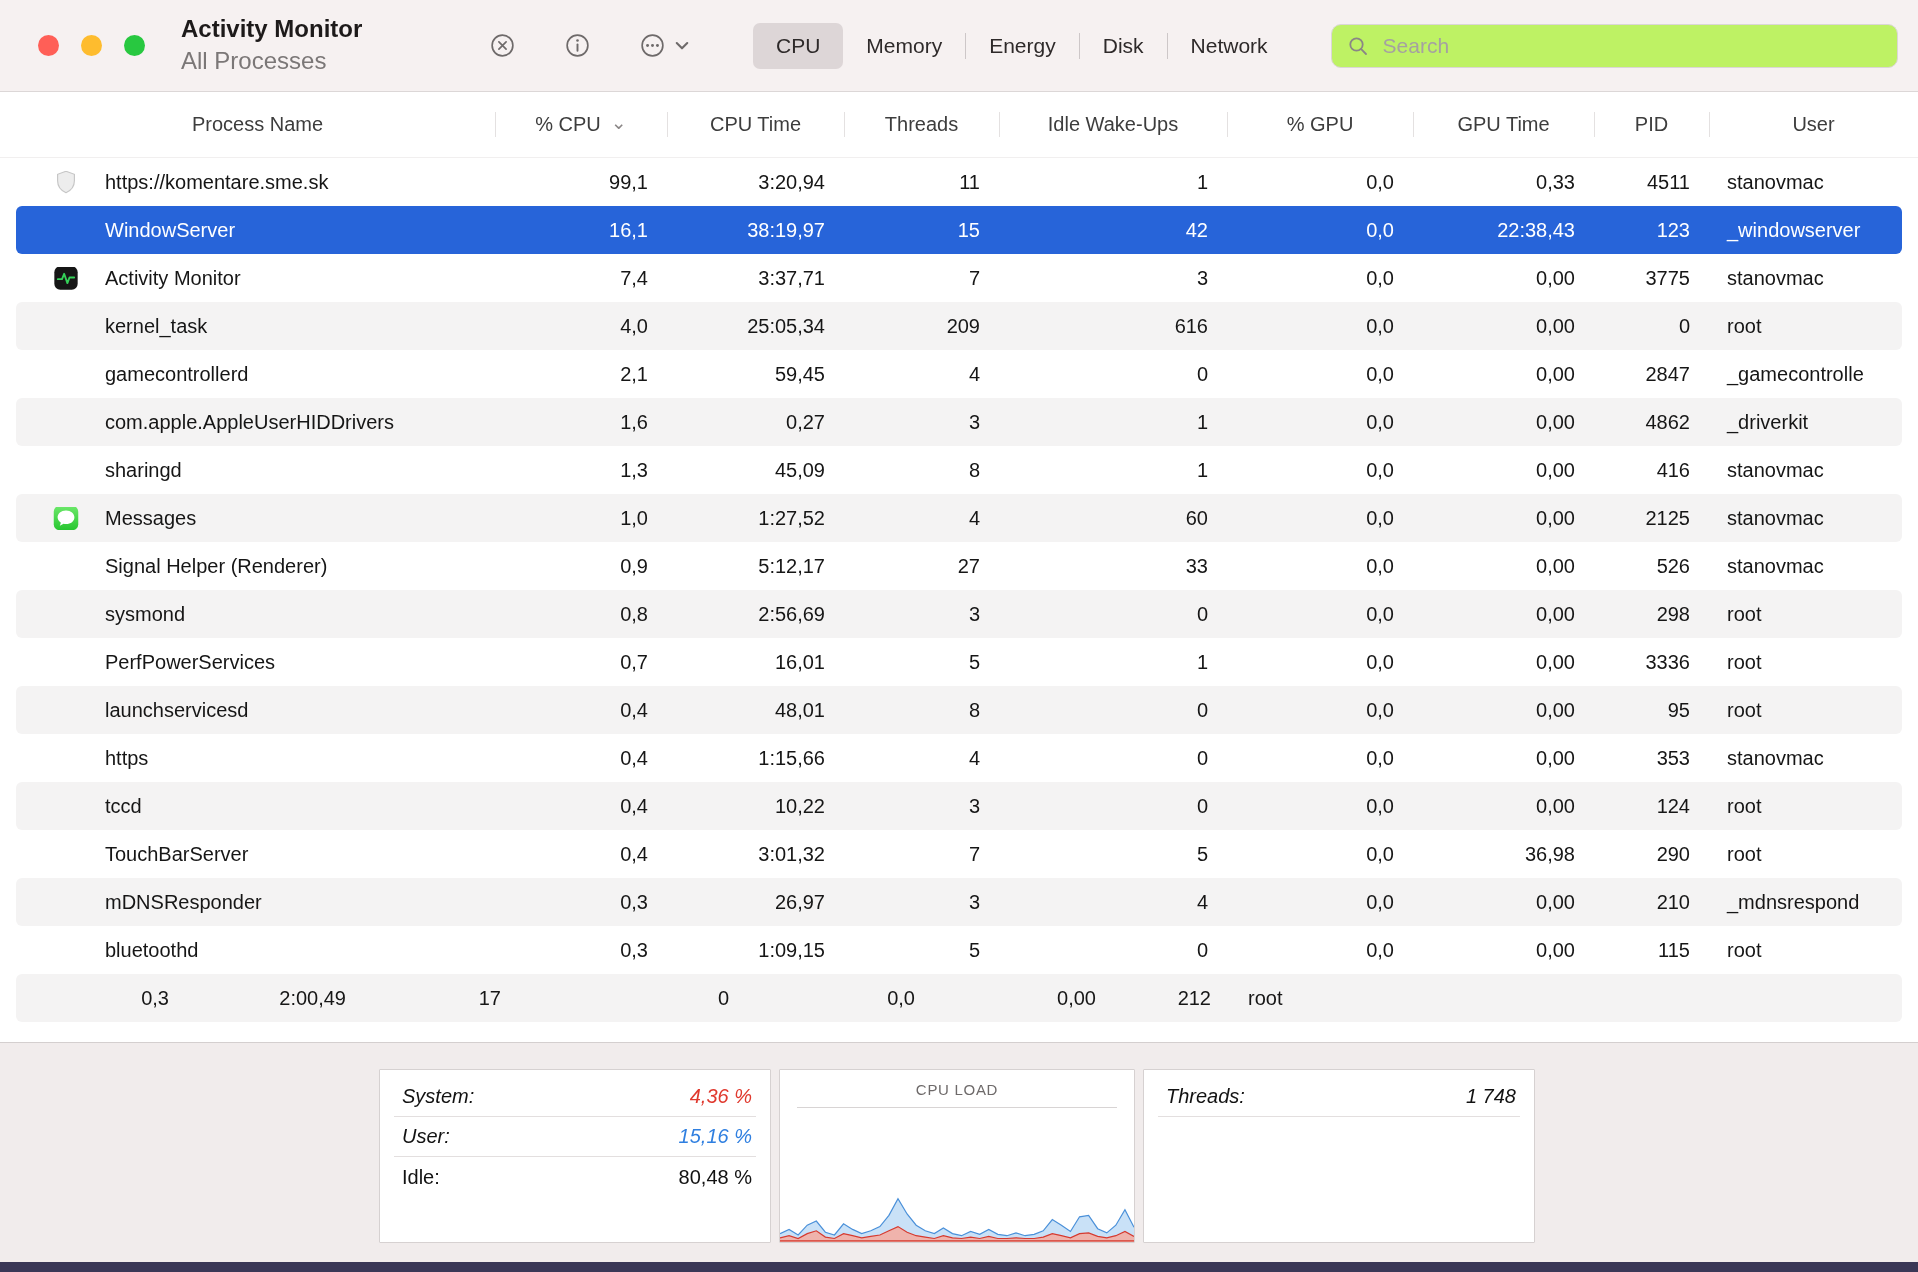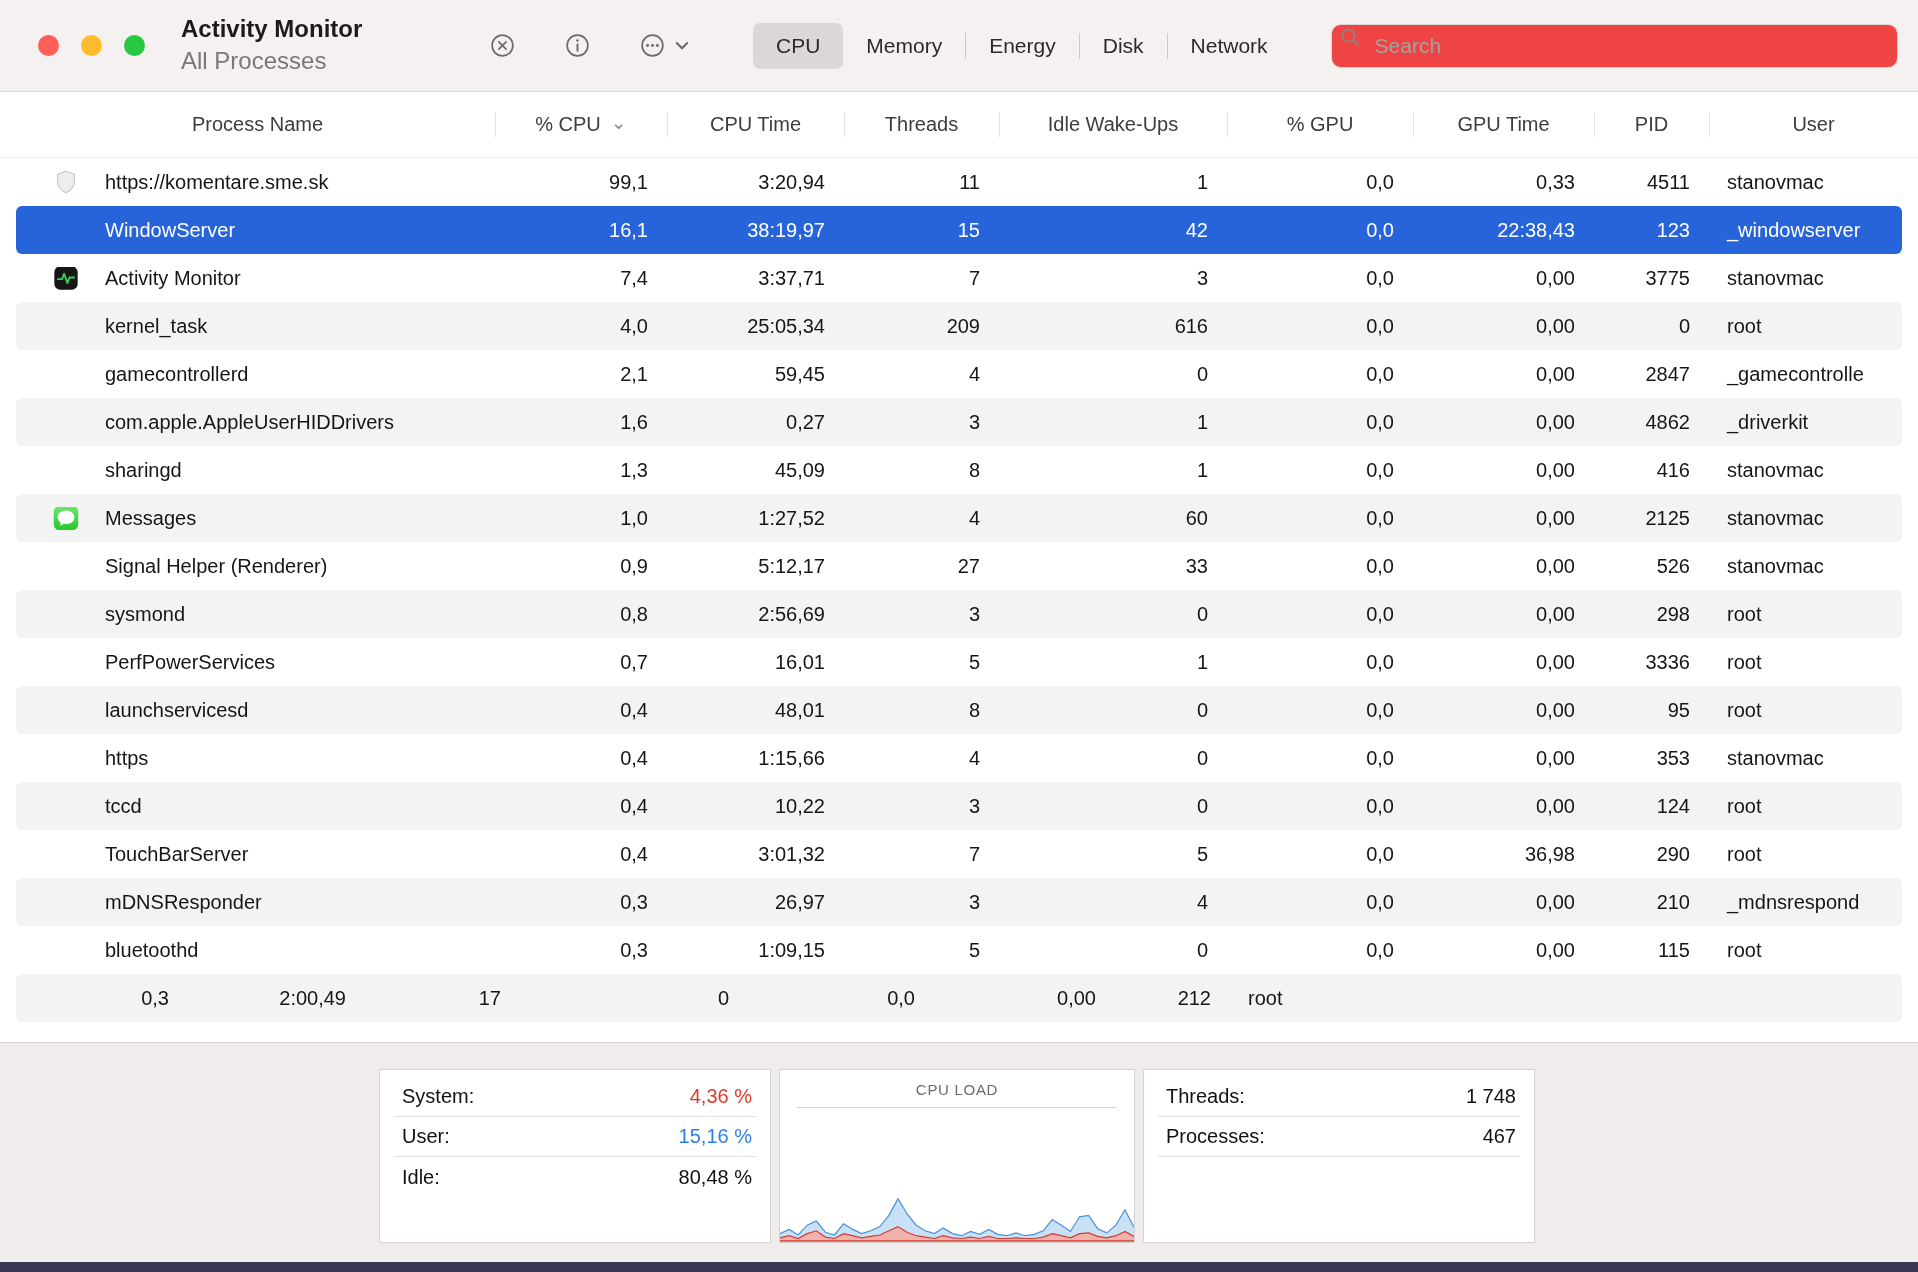--- a/index.html
+++ b/index.html
@@ -33,22 +33,22 @@
   .segmented{display:flex;align-items:center;margin-left:64px;height:46px;flex:0 0 auto;}
   .seg{
     height:46px;display:flex;align-items:center;justify-content:center;
     padding:0 23px;font-size:21px;color:#2e2a2a;border-radius:7px;white-space:nowrap;
   }
   .seg.selected{background:#ddd6d7;}
   .vdiv{width:1px;height:26px;background:#cdc7c8;flex:0 0 auto;}
 
   .search{
     margin-left:40px;width:567px;height:44px;box-sizing:border-box;
-    border:1px solid #dbd6d6;background:#ef4444;border-radius:10px;
-    display:flex;padding:0 6px;gap:11px;flex:0 0 auto;
+    border:1px solid #dbd6d6;background:#bef264;border-radius:10px;
+    display:flex;align-items:center;padding:0 14px;gap:11px;flex:0 0 auto;
   }
   .search svg{flex:0 0 auto;color:#8a8686;}
   .search input{
     border:none;outline:none;background:transparent;width:100%;
     font-size:21px;color:#333;font-family:inherit;
   }
   .search input::placeholder{color:#a5a1a1;}
 
   
   .thead{
@@ -103,21 +103,21 @@
     display:flex;padding-left:379px;padding-top:26px;gap:8px;
   }
   .statbox{
     width:392px;height:174px;background:#fff;border:1px solid #d6d1d1;
     box-sizing:border-box;padding-top:7px;border-radius:1px;
   }
   .stat-row{
     height:40px;display:flex;align-items:center;justify-content:space-between;
     margin:0 14px;padding:0 4px 0 8px;box-sizing:border-box;font-size:20px;color:#121212;
   }
-  .stat-row.bordered{border-bottom:1px solid #e3dfdf;}
+  .stat-row.bordered{border-bottom:1px solid #e3dfdf;font-style:italic;}
   .loadbox{
     width:356px;height:174px;background:#fff;border:1px solid #d6d1d1;
     box-sizing:border-box;position:relative;border-radius:1px;overflow:hidden;
   }
   .load-title{
     margin-top:11px;text-align:center;font-size:15px;font-weight:400;
     color:#6e6a6a;letter-spacing:.7px;
   }
   .load-line{height:1px;background:#d8d4d4;margin:9px 17px 0;}
   #load-svg{position:absolute;left:0;bottom:0;width:100%;height:70px;display:block;}
@@ -496,21 +496,17 @@
           <polygon points="0,40 0.00,37.60 2.56,36.40 5.13,38.00 7.69,35.20 10.26,33.60 12.82,37.20 15.38,38.00 17.95,35.20 20.51,36.40 23.08,37.60 25.64,36.80 28.21,36.00 30.77,33.60 33.33,31.20 35.90,34.40 38.46,36.40 41.03,37.20 43.59,38.00 46.15,36.40 48.72,37.60 51.28,38.00 53.85,37.20 56.41,38.00 58.97,36.80 61.54,38.00 64.10,38.00 66.67,37.60 69.23,38.00 71.79,38.00 74.36,37.20 76.92,35.20 79.49,36.40 82.05,37.60 84.62,35.20 87.18,34.80 89.74,36.80 92.31,37.60 94.87,36.40 97.44,34.00 100.00,36.80 100,40" fill="#efb3ac"></polygon>
           <polyline points="0.00,37.60 2.56,36.40 5.13,38.00 7.69,35.20 10.26,33.60 12.82,37.20 15.38,38.00 17.95,35.20 20.51,36.40 23.08,37.60 25.64,36.80 28.21,36.00 30.77,33.60 33.33,31.20 35.90,34.40 38.46,36.40 41.03,37.20 43.59,38.00 46.15,36.40 48.72,37.60 51.28,38.00 53.85,37.20 56.41,38.00 58.97,36.80 61.54,38.00 64.10,38.00 66.67,37.60 69.23,38.00 71.79,38.00 74.36,37.20 76.92,35.20 79.49,36.40 82.05,37.60 84.62,35.20 87.18,34.80 89.74,36.80 92.31,37.60 94.87,36.40 97.44,34.00 100.00,36.80" fill="none" stroke="#d63a2f" stroke-width="1.2" vector-effect="non-scaling-stroke"></polyline>
           <line x1="0" y1="39.4" x2="100" y2="39.4" stroke="#d63a2f" stroke-width="1.2" vector-effect="non-scaling-stroke"></line>
         </svg>
     </div>
     <div class="statbox" id="right-stats">
         <div class="stat-row bordered">
           <span>Threads:</span>
           <span>1 748</span>
         </div>
-        <div class="stat-row bordered">
-          <span>Processes:</span>
-          <span>467</span>
-        </div>
       </div>
   </div>
 
   <div class="bottom-strip"></div>
 </div>
 
 </body></html>

